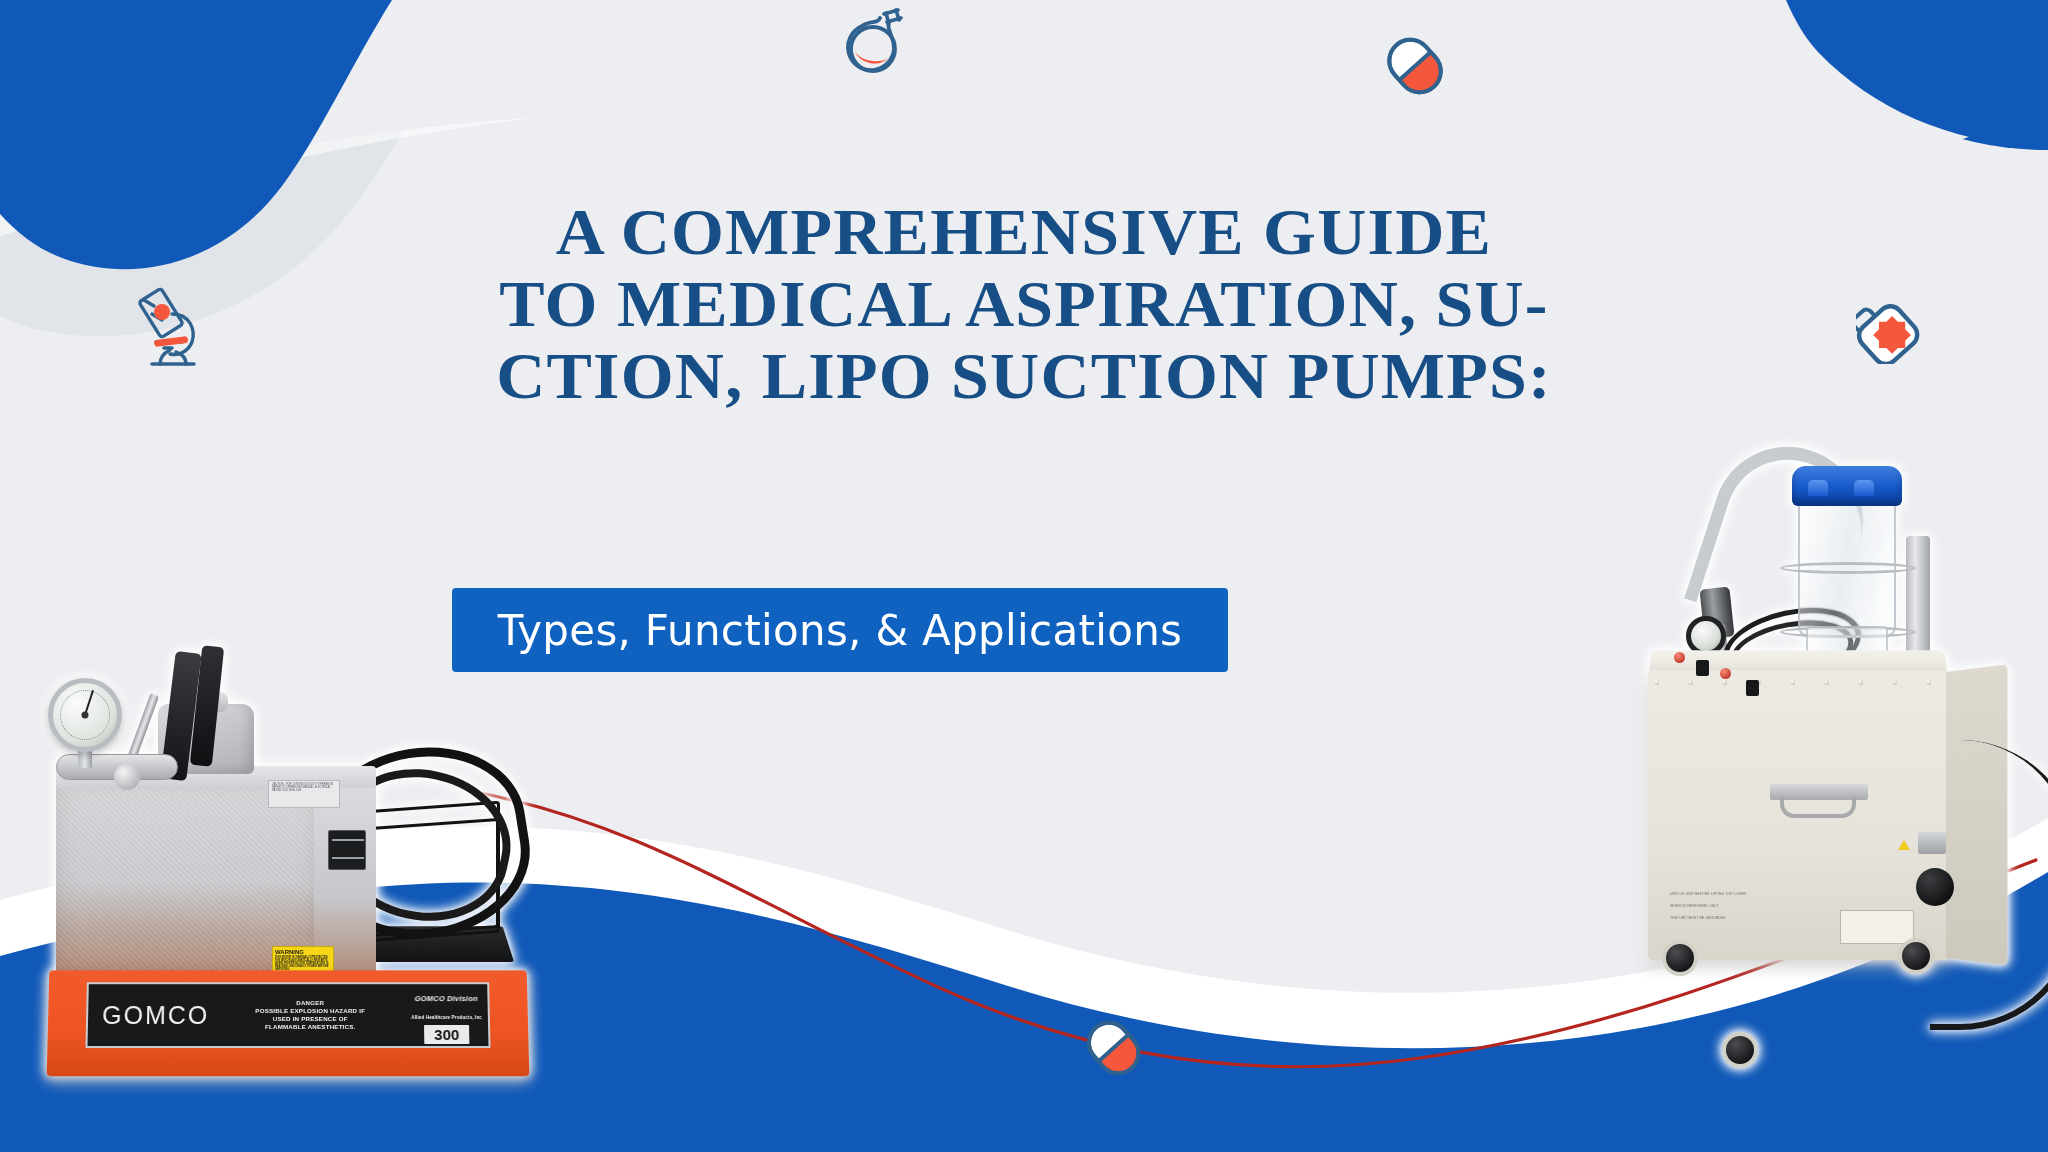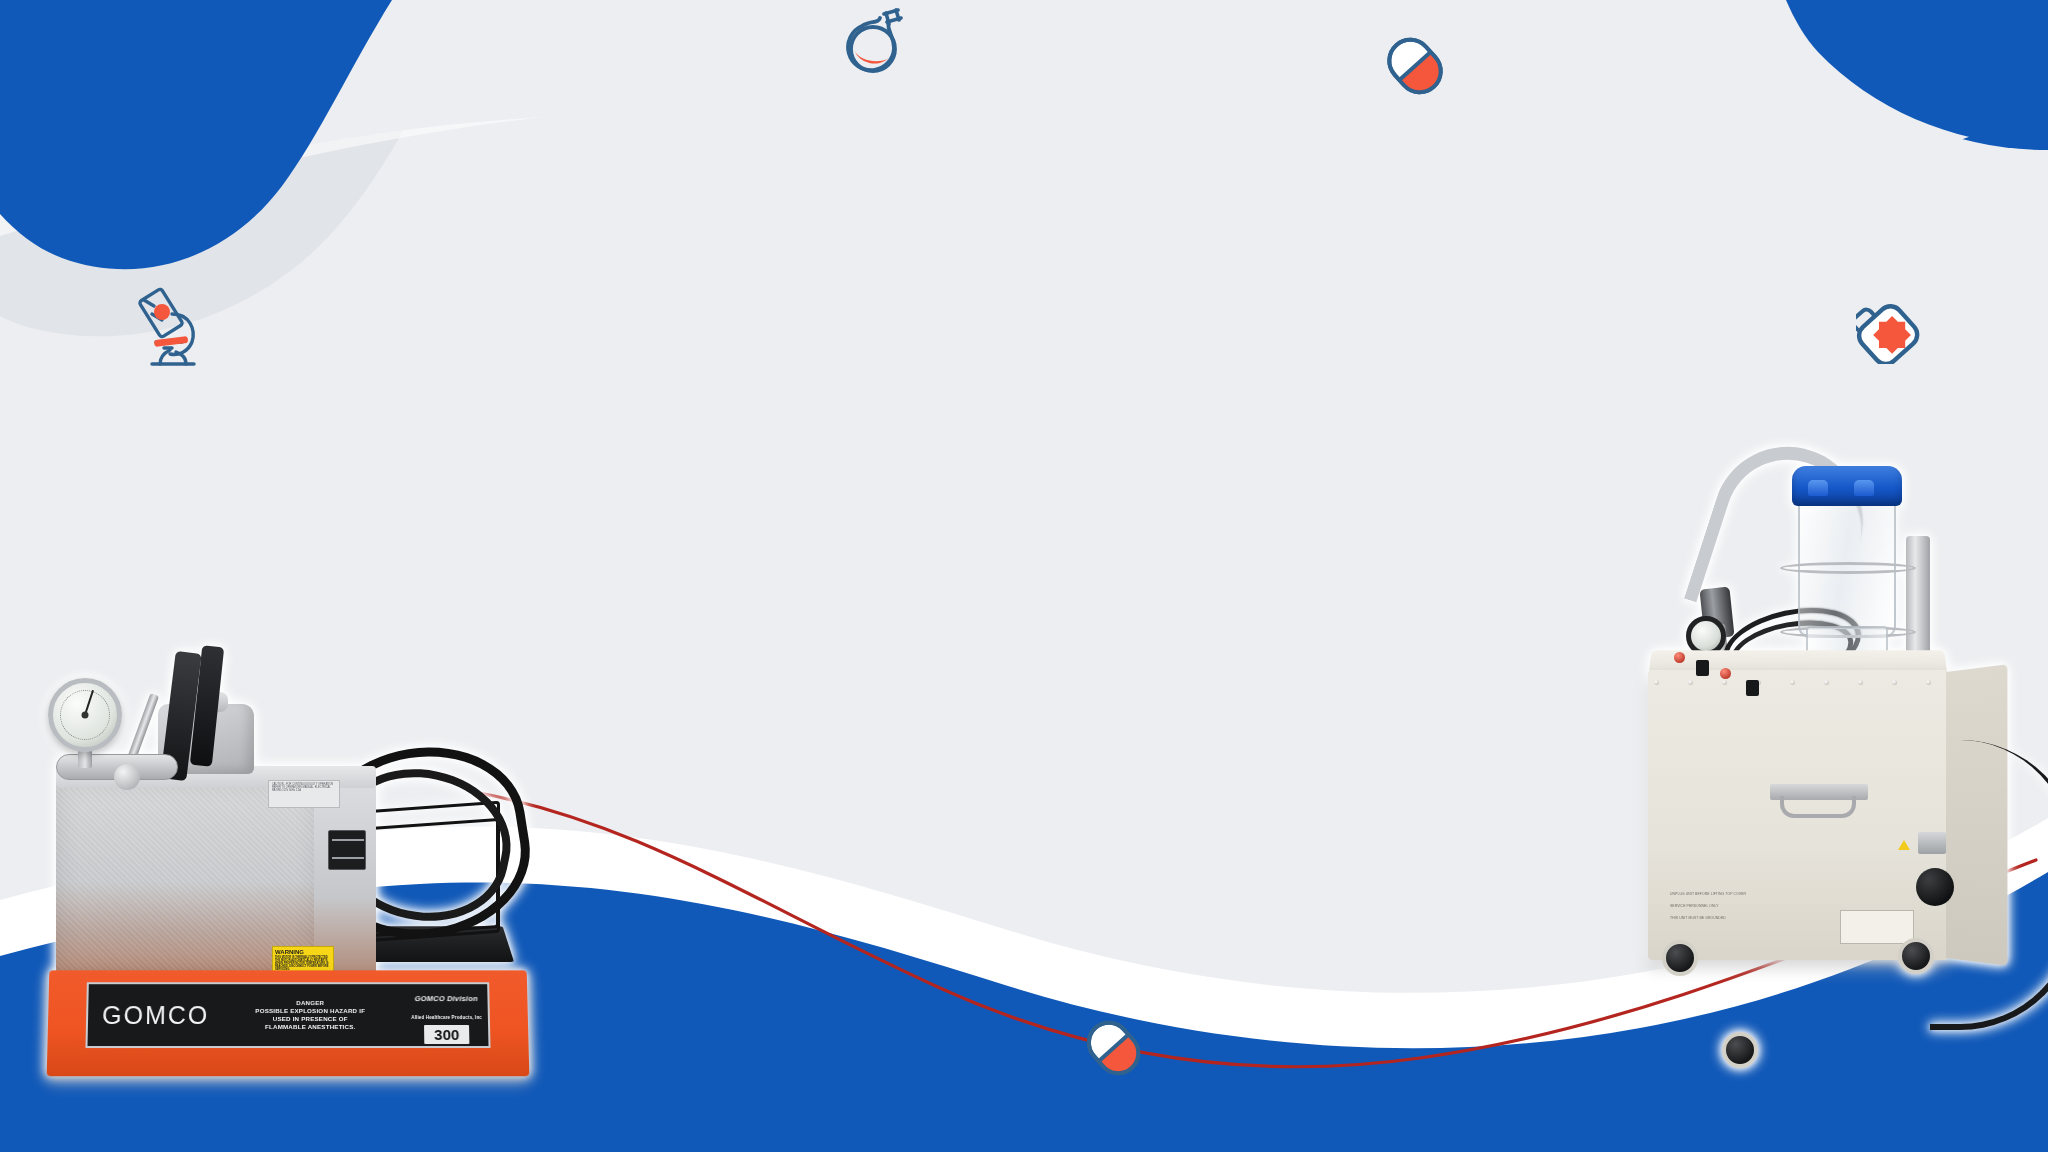--- a/index.html
+++ b/index.html
@@ -432,21 +432,29 @@
     <svg width="62" height="68" viewBox="0 0 62 68">
       <g transform="rotate(-42 31 34)">
         <rect x="10" y="6" width="40" height="54" rx="20" fill="#ffffff" stroke="#30628f" stroke-width="4"></rect>
         <path d="M10,33 h40 v7 a20,20 0 0 1 -20,20 a20,20 0 0 1 -20,-20 Z" fill="#f4573c"></path>
         <rect x="10" y="6" width="40" height="54" rx="20" fill="none" stroke="#30628f" stroke-width="4"></rect>
         <line x1="10" y1="33" x2="50" y2="33" stroke="#30628f" stroke-width="4"></line>
       </g>
     </svg>
   </div>
 
-
+  <div class="headline">
+    <div class="line">A COMPREHENSIVE GUIDE</div>
+    <div class="line">TO MEDICAL ASPIRATION, SU-</div>
+    <div class="line">CTION, LIPO SUCTION PUMPS:</div>
+  </div>
+
+  <div class="subtitle-bar">
+    <span class="subtitle-text">Types, Functions, &amp; Applications</span>
+  </div>
 
   <div class="product glow" id="gomco">
 
     <div class="tray"></div>
     <div class="wire-rack"></div>
     <div class="cord"></div>
     <div class="cord2"></div>
     <div class="plug"></div>
 
     <div class="gomco-body"></div>

